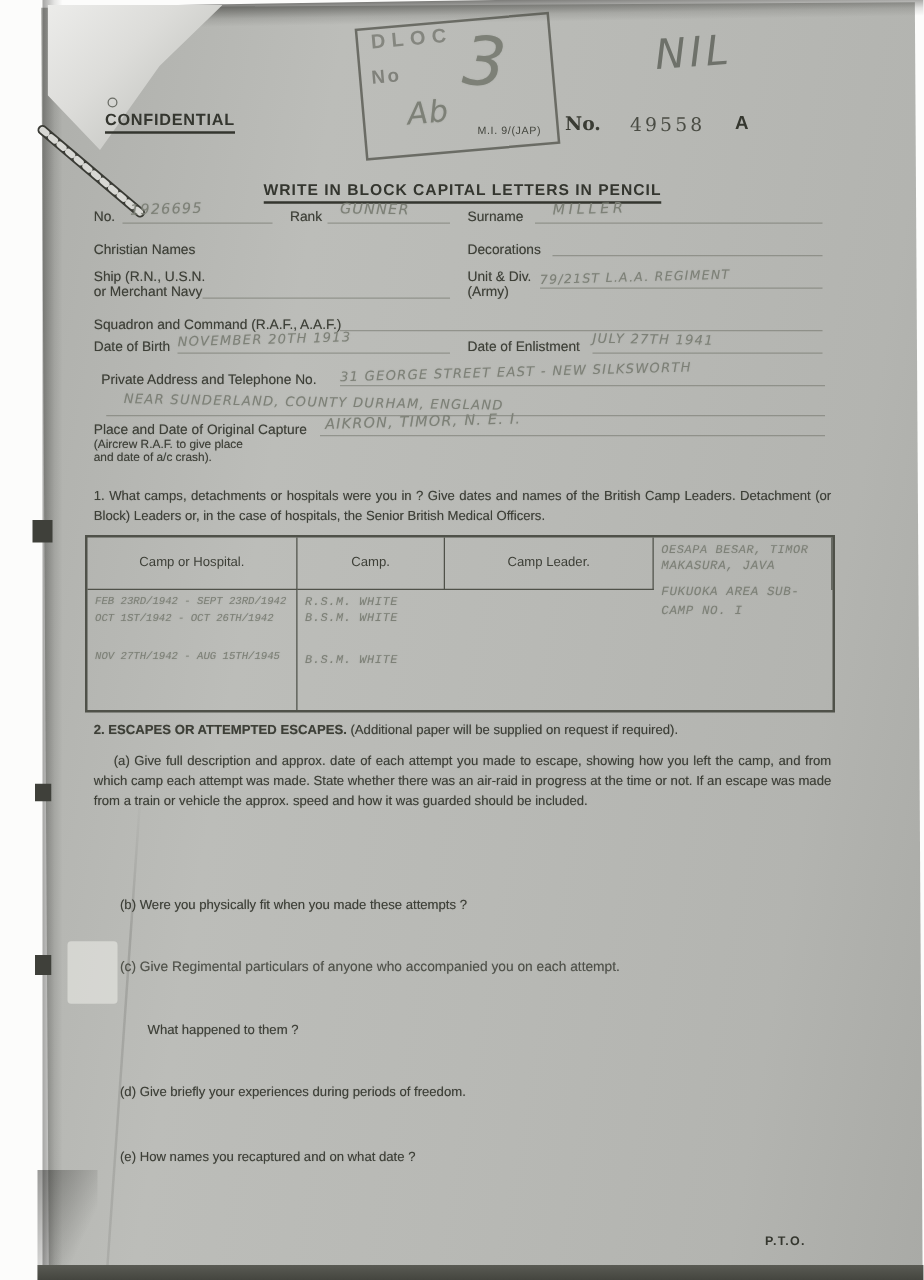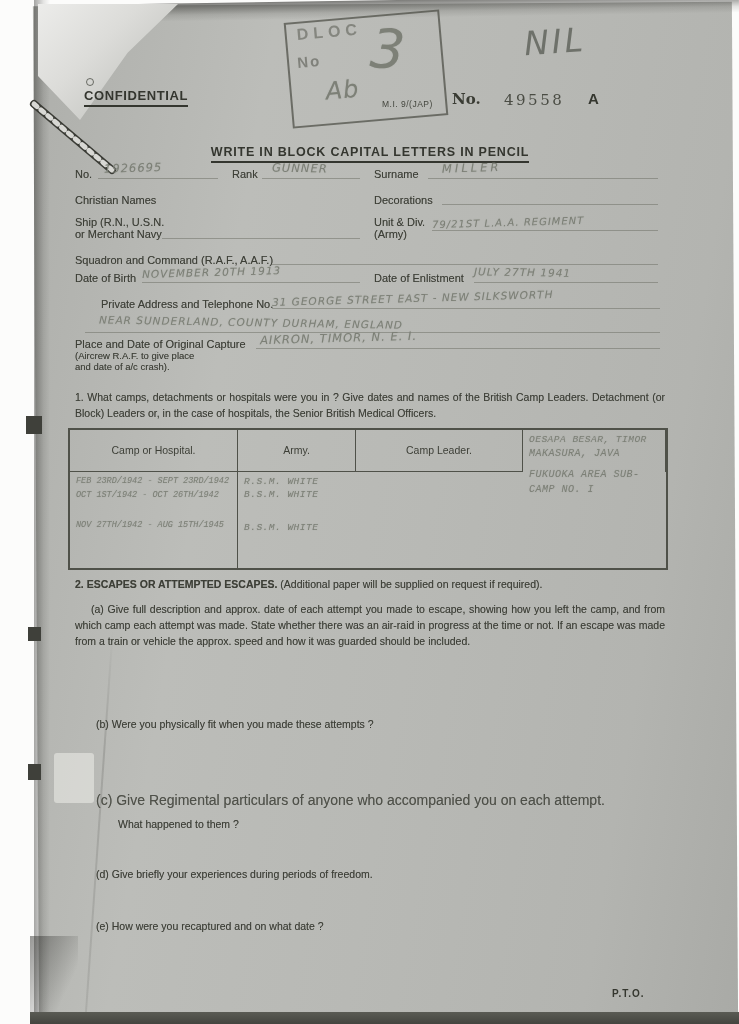--- a/index.html
+++ b/index.html
@@ -139,34 +139,34 @@
     <span class="u" style="left:432px;top:214px;width:226px;height:16px;"></span>
 
     <span class="pr" style="left:75px;top:254px;">Squadron and Command (R.A.F., A.A.F.)</span>
     <span class="u" style="left:272px;top:246px;width:386px;height:18px;"><span class="hw"></span></span>
 
     <span class="pr" style="left:75px;top:272px;">Date of Birth</span>
     <span class="u" style="left:142px;top:264px;width:218px;height:18px;"><span class="hw tilt-a" style="font-size:10.5px;">NOVEMBER 20TH 1913</span></span>
     <span class="pr" style="left:374px;top:272px;">Date of Enlistment</span>
     <span class="u" style="left:474px;top:264px;width:184px;height:18px;"><span class="hw tilt-b" style="font-size:10.5px;">JULY 27TH 1941</span></span>
 
-    <span class="pr" style="left:77px;top:298px;padding-left:24px;">Private Address and Telephone No.</span>
+    <span class="pr" style="left:57px;top:298px;padding-left:24px;">Private Address and Telephone No.</span>
     <span class="u" style="left:272px;top:290px;width:388px;height:18px;"><span class="hw tilt-a" style="font-size:10.5px;">31  GEORGE STREET EAST - NEW SILKSWORTH</span></span>
     <span class="u" style="left:85px;top:314px;width:575px;height:18px;"><span class="hw tilt-b" style="padding-left:14px;font-size:10.5px;">NEAR  SUNDERLAND,  COUNTY DURHAM,  ENGLAND</span></span>
 
     <span class="pr" style="left:75px;top:338px;">Place and Date of Original Capture</span>
     <span class="pr pr-sm" style="left:75px;top:350px;">(Aircrew R.A.F. to give place</span>
     <span class="pr pr-sm" style="left:75px;top:361px;">and date of a/c crash).</span>
     <span class="u" style="left:256px;top:330px;width:404px;height:18px;"><span class="hw tilt-a" style="padding-left:4px;">AIKRON,  TIMOR,   N. E. I.</span></span>
 
     <div class="pr para" style="left:75px;top:390px;width:590px;">1.   What camps, detachments or hospitals were you in ?   Give dates and names of the British Camp Leaders.  Detachment (or Block) Leaders or, in the case of hospitals, the Senior British Medical Officers.</div>
 
     <div class="camp-table">
       <div class="th brd">Camp or Hospital.</div>
-      <div class="th brd">Army.</div>
+      <div class="th brd">Camp.</div>
       <div class="th brd">Camp Leader.</div>
 
       <div class="cb brd">
         <span class="hw">OESAPA BESAR, TIMOR</span>
         <span class="hw" style="margin-top:3px;font-size:10px;">MAKASURA,  JAVA</span>
         <span class="hw wrapok" style="margin-top:8px;font-size:10px;width:130px;">FUKUOKA AREA SUB-CAMP NO. I</span>
       </div>
       <div class="cb brd dates-col">
         <span class="hw">FEB 23RD/1942 - SEPT 23RD/1942</span>
         <span class="hw" style="margin-top:4px;">OCT 1ST/1942 - OCT 26TH/1942</span>
@@ -175,20 +175,20 @@
       <div class="cb">
         <span class="hw">R.S.M.  WHITE</span>
         <span class="hw" style="margin-top:2px;">B.S.M.  WHITE</span>
         <span class="hw" style="margin-top:22px;">B.S.M.  WHITE</span>
       </div>
     </div>
 
     <div class="pr" style="left:75px;top:578px;font-size:10.5px;"><span class="sec2-bold">2.   ESCAPES OR ATTEMPTED ESCAPES.</span><span>   (Additional paper will be supplied on request if required).</span></div>
     <div class="pr para" style="left:75px;top:602px;width:590px;text-indent:16px;">(a)   Give full description and approx. date of each attempt you made to escape, showing how you left the camp, and from which camp each attempt was made.   State whether there was an air-raid in progress at the time or not.   If an escape was made from a train or vehicle the approx. speed and how it was guarded should be included.</div>
     <div class="pr" style="left:96px;top:718px;font-size:10.5px;">(b)   Were you physically fit when you made these attempts ?</div>
-    <div class="pr" style="left:96px;top:768px;font-size:14px;opacity:0.85;margin-top:24px;">(c)   Give Regimental particulars of anyone who accompanied you on each attempt.</div>
+    <div class="pr" style="left:96px;top:768px;font-size:11px;opacity:0.85;">(c)   Give Regimental particulars of anyone who accompanied you on each attempt.</div>
     <div class="pr" style="left:118px;top:818px;font-size:10.5px;">What happened to them ?</div>
     <div class="pr" style="left:96px;top:868px;font-size:10.5px;">(d)   Give briefly your experiences during periods of freedom.</div>
-    <div class="pr" style="left:96px;top:920px;font-size:10.5px;">(e)   How were you recaptured and on what date ?</div>
+    <div class="pr" style="left:96px;top:920px;font-size:10.5px;">(e)   How names you recaptured and on what date ?</div>
 
     <span class="pto">P.T.O.</span>
   </div>
 </div>
 
 </body></html>

